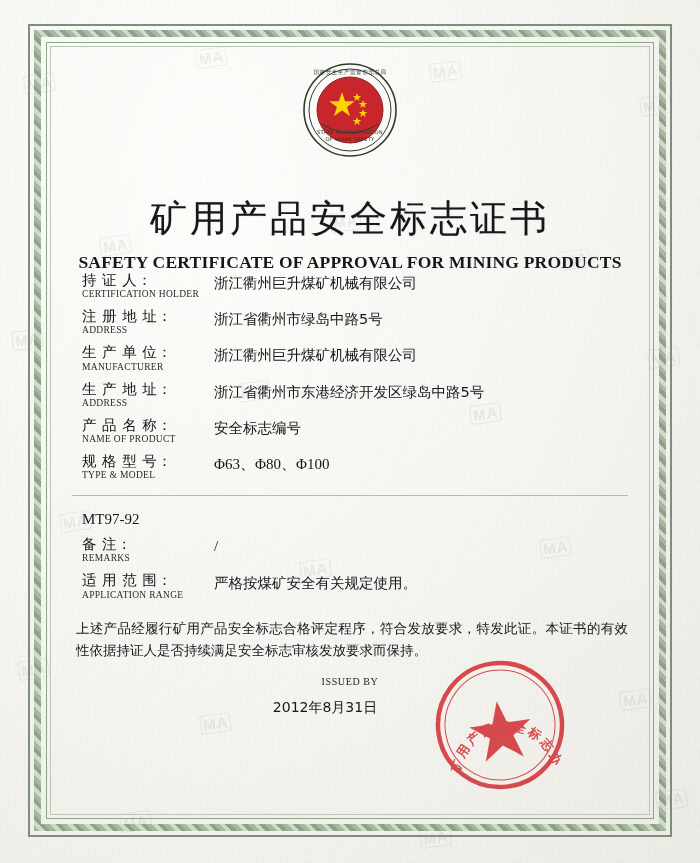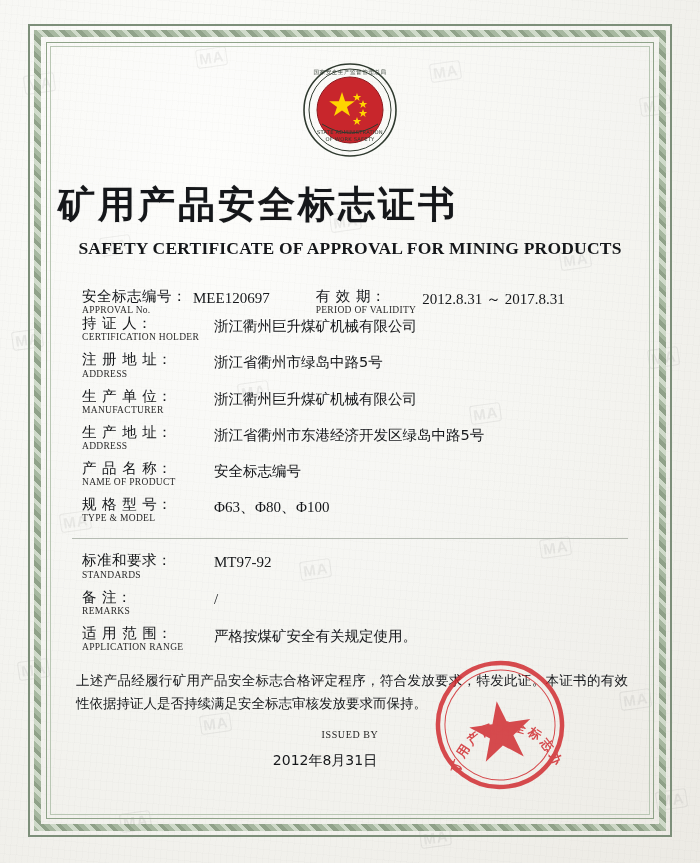--- a/index.html
+++ b/index.html
@@ -110,27 +110,27 @@
   }
   .emblem {
     position: relative;
     width: 96px;
     height: 96px;
   }
   .emblem svg { display: block; }
 
   
   .title-cn {
-    text-align: left;
-    font-family: "DejaVu Sans", sans-serif;
-    font-weight: bold;
+    text-align: center;
+    font-family: "DejaVu Sans", sans-serif;
+    font-weight: normal;
     font-size: 37px;
     letter-spacing: 3px;
     color: #15171a;
-    margin-top: 22px;
+    margin-top: 36px;
     text-shadow: 0 0 1px rgba(0,0,0,0.25);
   }
   .title-en {
     text-align: center;
     font-family: "Liberation Serif", serif;
     font-weight: bold;
     font-size: 17.5px;
     letter-spacing: 0.2px;
     color: #15171a;
     margin-top: 8px;
@@ -314,35 +314,20 @@
           <text x="48" y="72" text-anchor="middle" font-family="DejaVu Sans, sans-serif" font-size="5.2" fill="#2f3a2f" letter-spacing="0.2">STATE ADMINISTRATION</text>
           <text x="48" y="79" text-anchor="middle" font-family="DejaVu Sans, sans-serif" font-size="5.2" fill="#2f3a2f" letter-spacing="0.2">OF WORK SAFETY</text>
           <text x="48" y="12" text-anchor="middle" font-family="DejaVu Sans, sans-serif" font-size="5.6" fill="#2f3a2f" letter-spacing="0.5">国家安全生产监督管理总局</text>
         </svg>
       </div>
     </div>
 
     <div class="title-cn">矿用产品安全标志证书</div>
     <div class="title-en">SAFETY CERTIFICATE OF APPROVAL FOR MINING PRODUCTS</div>
 
-    <div class="row-approval">
-      <div class="lbl-stack">
-        <span class="lbl-cn">安全标志编号：</span>
-        <span class="lbl-en">APPROVAL No.</span>
-      </div>
-      <div class="val approval-no">MEE120697</div>
-
-      <div class="validity-group">
-        <div class="lbl-stack">
-          <span class="lbl-cn">有 效 期：</span>
-          <span class="lbl-en">PERIOD OF VALIDITY</span>
-        </div>
-        <div class="val validity-val">2012.8.31 ～ 2017.8.31</div>
-      </div>
-    </div>
 
     <div class="fields">
 
       <div class="field-row">
         <div class="field-label lbl-stack">
           <span class="lbl-cn spread-3">持 证 人：</span>
           <span class="lbl-en">CERTIFICATION HOLDER</span>
         </div>
         <div class="field-value val-cn">浙江衢州巨升煤矿机械有限公司</div>
       </div>
@@ -387,24 +372,20 @@
         <div class="field-value val">Φ63、Φ80、Φ100</div>
       </div>
 
     </div>
 
     <div class="divider"></div>
 
     <div class="fields" style="margin-top:4px;">
 
       <div class="field-row">
-        <div class="field-label lbl-stack">
-          <span class="lbl-cn">标准和要求：</span>
-          <span class="lbl-en">STANDARDS</span>
-        </div>
         <div class="field-value val">MT97-92</div>
       </div>
 
       <div class="field-row">
         <div class="field-label lbl-stack">
           <span class="lbl-cn spread-4">备 注：</span>
           <span class="lbl-en">REMARKS</span>
         </div>
         <div class="field-value val">/</div>
       </div>

